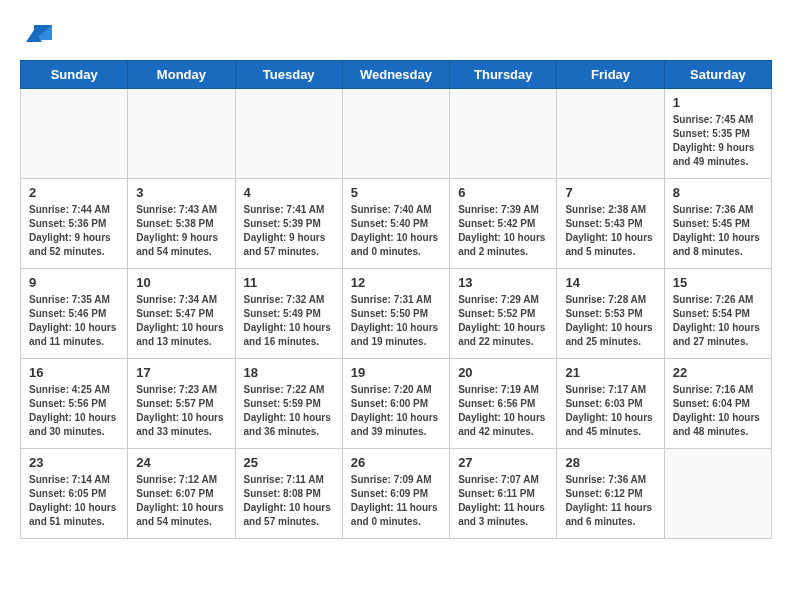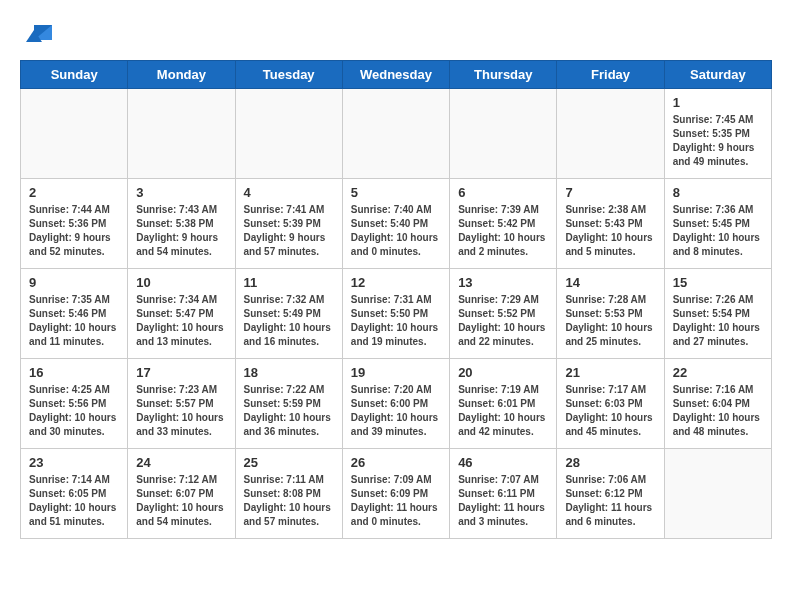--- a/index.html
+++ b/index.html
@@ -245,21 +245,21 @@
         </td>
         <td>
           <span class="day-number">19</span>
           <div class="day-info">Sunrise: 7:20 AM
 Sunset: 6:00 PM
 Daylight: 10 hours and 39 minutes.</div>
         </td>
         <td>
           <span class="day-number">20</span>
           <div class="day-info">Sunrise: 7:19 AM
-Sunset: 6:01 PM
+Sunset: 6:56 PM
 Daylight: 10 hours and 42 minutes.</div>
         </td>
         <td>
           <span class="day-number">21</span>
           <div class="day-info">Sunrise: 7:17 AM
 Sunset: 6:03 PM
 Daylight: 10 hours and 45 minutes.</div>
         </td>
         <td>
           <span class="day-number">22</span>
@@ -287,27 +287,27 @@
 Sunset: 8:08 PM
 Daylight: 10 hours and 57 minutes.</div>
         </td>
         <td>
           <span class="day-number">26</span>
           <div class="day-info">Sunrise: 7:09 AM
 Sunset: 6:09 PM
 Daylight: 11 hours and 0 minutes.</div>
         </td>
         <td>
-          <span class="day-number">46</span>
+          <span class="day-number">27</span>
           <div class="day-info">Sunrise: 7:07 AM
 Sunset: 6:11 PM
 Daylight: 11 hours and 3 minutes.</div>
         </td>
         <td>
           <span class="day-number">28</span>
-          <div class="day-info">Sunrise: 7:06 AM
+          <div class="day-info">Sunrise: 7:36 AM
 Sunset: 6:12 PM
 Daylight: 11 hours and 6 minutes.</div>
         </td>
         <td class="empty"></td>
       </tr>
     </tbody>
 </table>
 
 </body></html>

